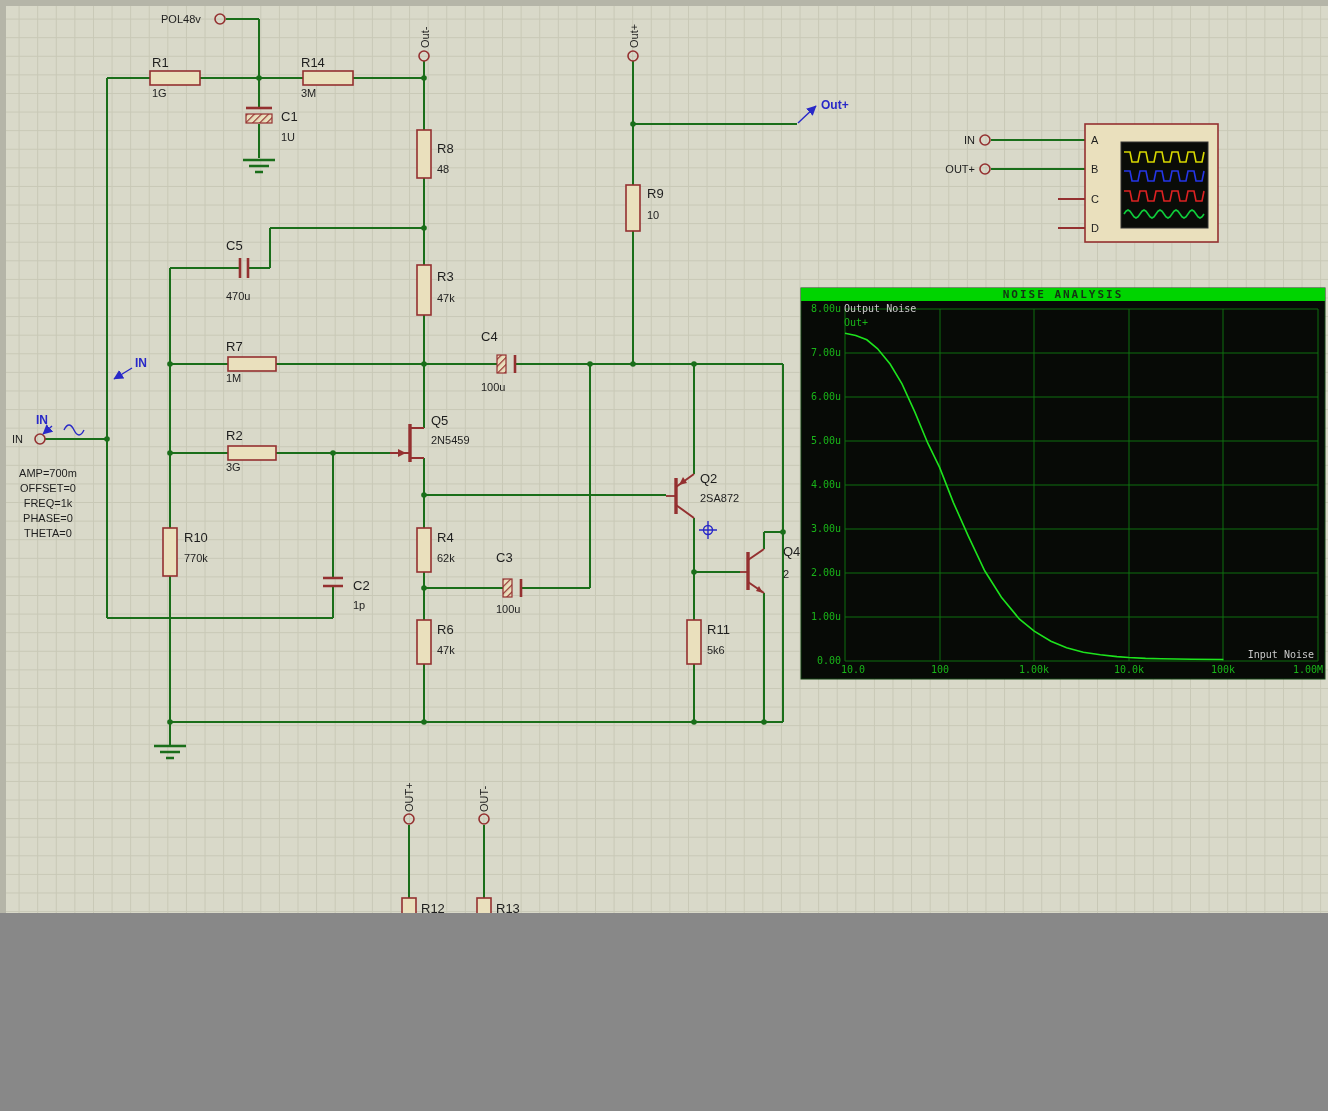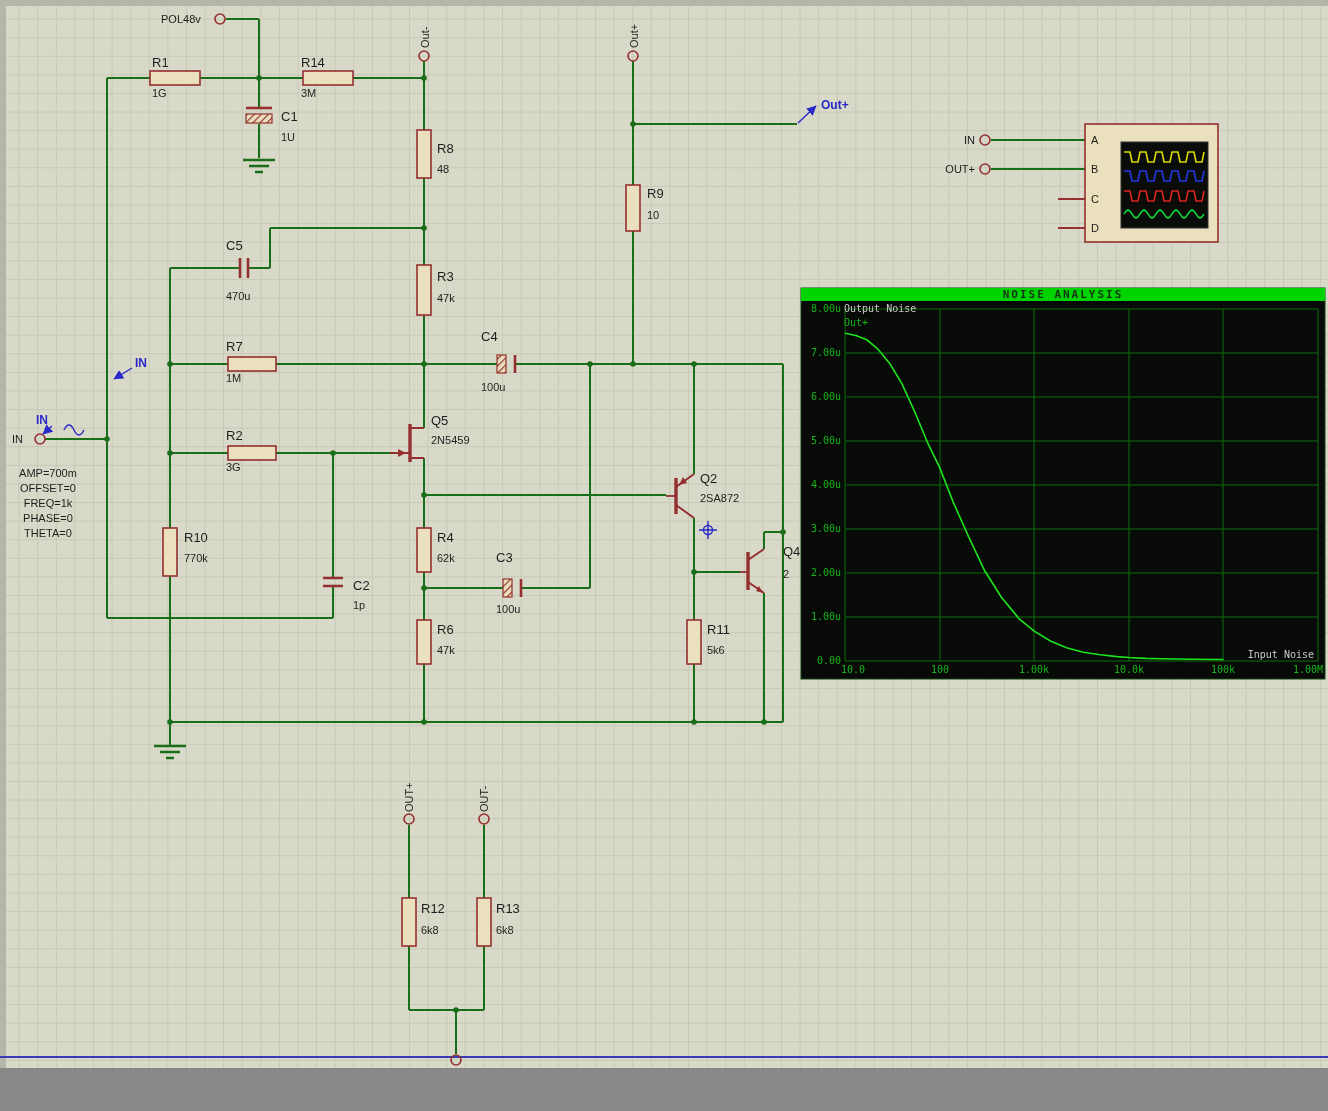--- a/index.html
+++ b/index.html
@@ -1,17 +1,17 @@
 <!DOCTYPE html>
 <html style="--bg: #d9d9c9; --grid: #c8c8b6; --edge: #b5b5a8; --sheetline: #3a3ab8; --wire: #1a6e1a; --component: #943030; --component-fill: #eae0bd; --text: #1e1e1e; --blue: #2828c8; --chart-bg: #070a06; --chart-titlebar: #00d400; --chart-grid: #0e6e0e; --chart-tick: #19b419; --chart-label: #c9c9c9;"><head>
 <meta charset="utf-8">
 <style>
   html,body{margin:0;padding:0;background:#888;}
   #root{
-    position:relative;width:1328px;height:1068px;overflow:hidden;
+    position:relative;width:1328px;height:913px;overflow:hidden;
     background-color:var(--bg,#d9d9c9);
     background-image:linear-gradient(var(--grid,#c8c8b6) 1px,transparent 1px),
                      linear-gradient(90deg,var(--grid,#c8c8b6) 1px,transparent 1px);
     background-size:18.6px 18.6px;
     font-family:"Liberation Sans",sans-serif;
   }
   .edge-top{position:absolute;left:0;top:0;width:100%;height:6px;background:var(--edge,#b5b5a8);}
   .edge-left{position:absolute;left:0;top:0;width:6px;height:100%;background:var(--edge,#b5b5a8);}
   .sheet-line{position:absolute;left:0;top:1056px;width:100%;height:2px;background:var(--sheetline,#3a3ab8);}
   svg.layer{position:absolute;left:0;top:0;}

